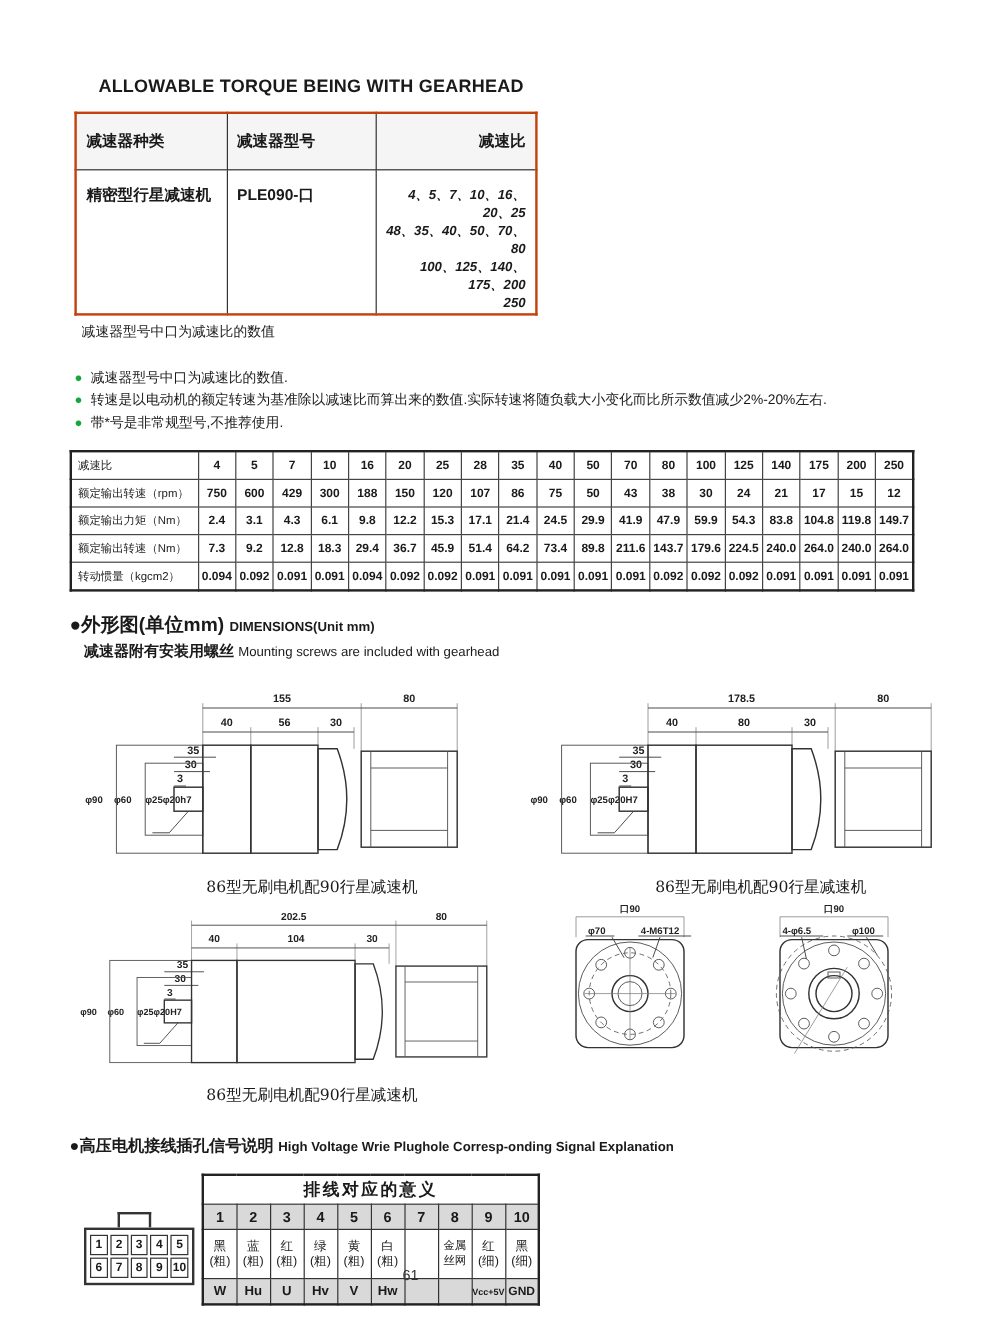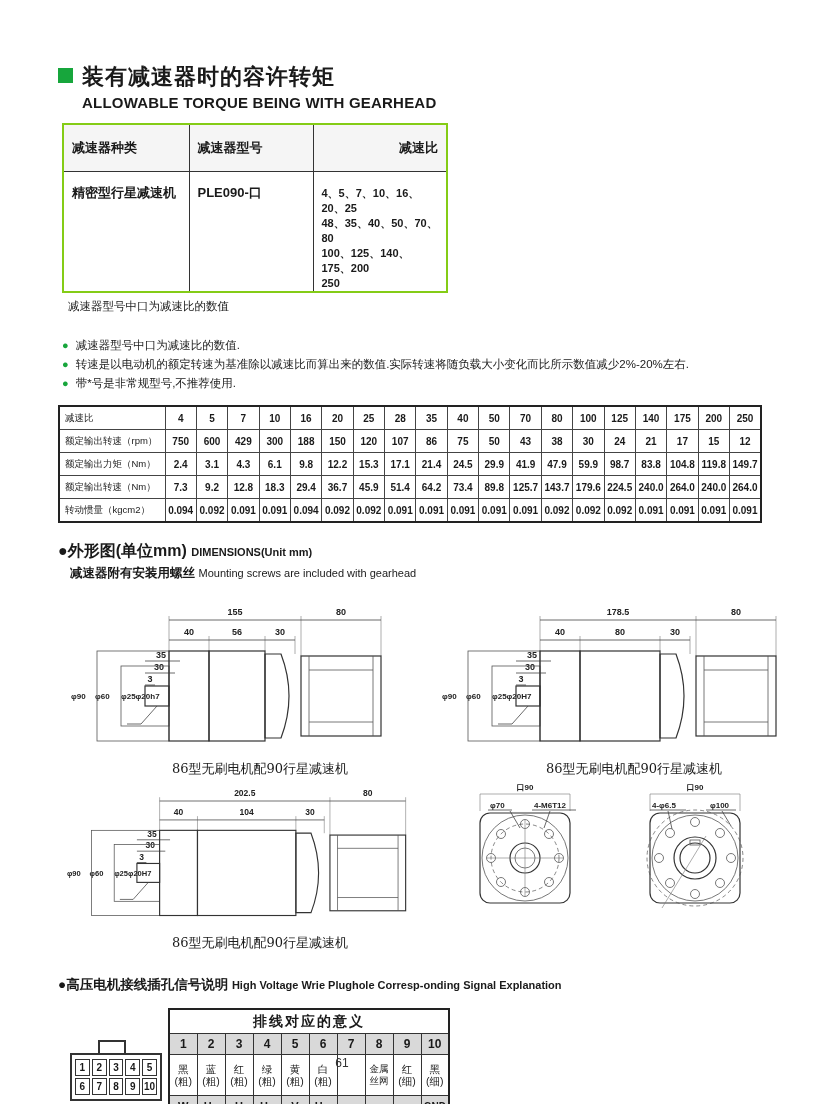--- a/index.html
+++ b/index.html
@@ -7,26 +7,26 @@
   .page{padding:62px 58px 0 58px;}
 
   
   .title-row{display:flex;align-items:flex-start;gap:9px;}
   .green-sq{width:15px;height:15px;background:#17a63c;margin-top:6px;flex:0 0 auto;}
   .title-cn{font-size:22px;font-weight:bold;margin:0;letter-spacing:1px;}
   .title-en{font-size:15px;font-weight:bold;margin:2px 0 0 24px;letter-spacing:.2px;}
 
   
   table{border-collapse:collapse;}
-  .ghead{width:384px;margin:12px 0 0 4px;border:2px solid #84cc16;table-layout:fixed;}
+  .ghead{width:384px;margin:12px 0 0 4px;border:2px solid #c2410c;table-layout:fixed;}
   .ghead th,.ghead td{border:1px solid #333;font-size:13px;}
   .ghead thead th{height:46px;background:#f5f5f5;font-weight:bold;text-align:left;padding:0 8px;}
   .ghead thead th.ratio-h{text-align:right;}
   .ghead tbody td{height:92px;vertical-align:top;padding:12px 8px 0 8px;font-weight:bold;}
-  .ghead td.ratios{font-size:11px;text-align:left;padding-top:14px;line-height:15px;}
+  .ghead td.ratios{font-size:11px;text-align:right;padding-top:14px;line-height:15px;font-style:italic;}
   .tbl-note{font-size:11.5px;margin:6px 0 0 10px;}
 
   
   .notes{margin:22px 0 0 4px;}
   .note-line{display:flex;gap:7px;font-size:11.5px;line-height:19px;}
   .bullet{color:#17a63c;font-size:11px;line-height:19px;}
 
   
   .spec{width:704px;margin:12px 0 0 0;border:2px solid #222;table-layout:fixed;}
   .spec col.lab{width:106px;}
@@ -73,24 +73,20 @@
   .sigtable .sigs td:nth-child(9){font-size:7.5px;}
   .sigtable .sigs td:nth-child(10){font-size:10px;}
 
   .pagenum{position:absolute;bottom:34px;left:0;width:684px;text-align:center;font-size:12px;color:#333;}
 </style>
 </head>
 <body>
 
 <div class="page">
 
-  <div class="title-row">
-    <div class="green-sq"></div>
-    <h1 class="title-cn">装有减速器时的容许转矩</h1>
-  </div>
   <div class="title-en">ALLOWABLE TORQUE BEING WITH GEARHEAD</div>
 
   <table class="ghead">
     <colgroup>
         <col style="width:126px">
         <col style="width:124px">
         <col style="width:134px">
       </colgroup>
     <thead>
       <tr>
@@ -187,40 +183,40 @@
           <td>9.8</td>
           <td>12.2</td>
           <td>15.3</td>
           <td>17.1</td>
           <td>21.4</td>
           <td>24.5</td>
           <td>29.9</td>
           <td>41.9</td>
           <td>47.9</td>
           <td>59.9</td>
-          <td>98.7</td>
+          <td>54.3</td>
           <td>83.8</td>
           <td>104.8</td>
           <td>119.8</td>
           <td>149.7</td>
         </tr>
       <tr>
         <th class="rowlab">额定输出转速（Nm）</th>
       <td>7.3</td>
           <td>9.2</td>
           <td>12.8</td>
           <td>18.3</td>
           <td>29.4</td>
           <td>36.7</td>
           <td>45.9</td>
           <td>51.4</td>
           <td>64.2</td>
           <td>73.4</td>
           <td>89.8</td>
-          <td>125.7</td>
+          <td>211.6</td>
           <td>143.7</td>
           <td>179.6</td>
           <td>224.5</td>
           <td>240.0</td>
           <td>264.0</td>
           <td>240.0</td>
           <td>264.0</td>
         </tr>
       <tr>
         <th class="rowlab">转动惯量（kgcm2）</th>

